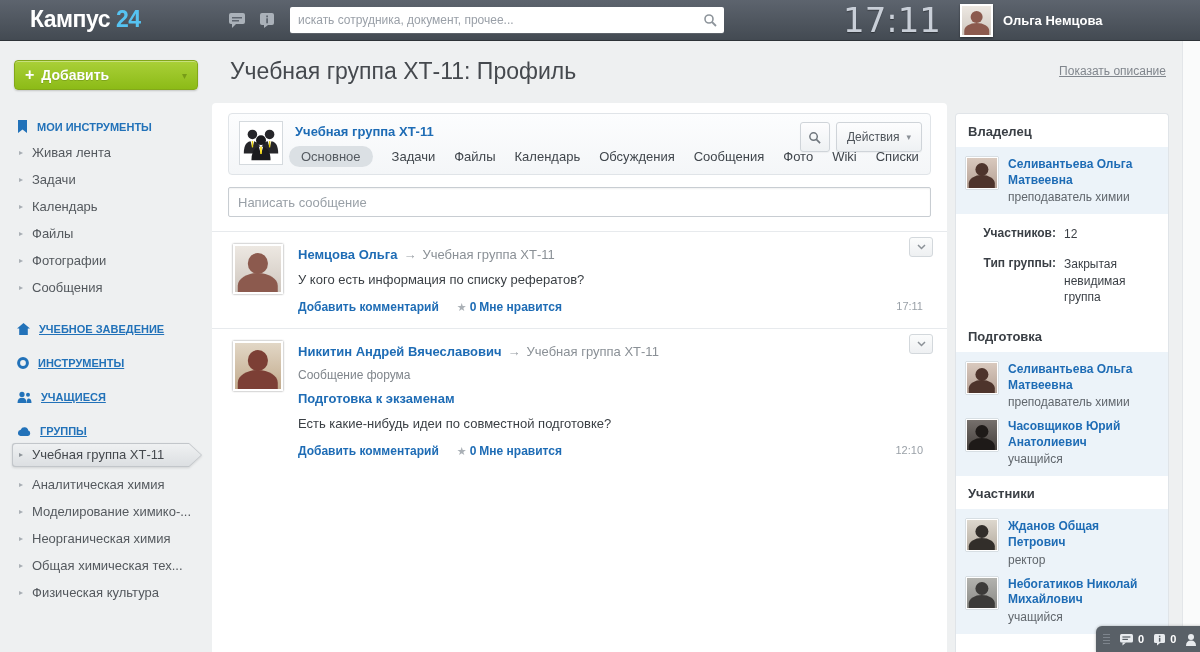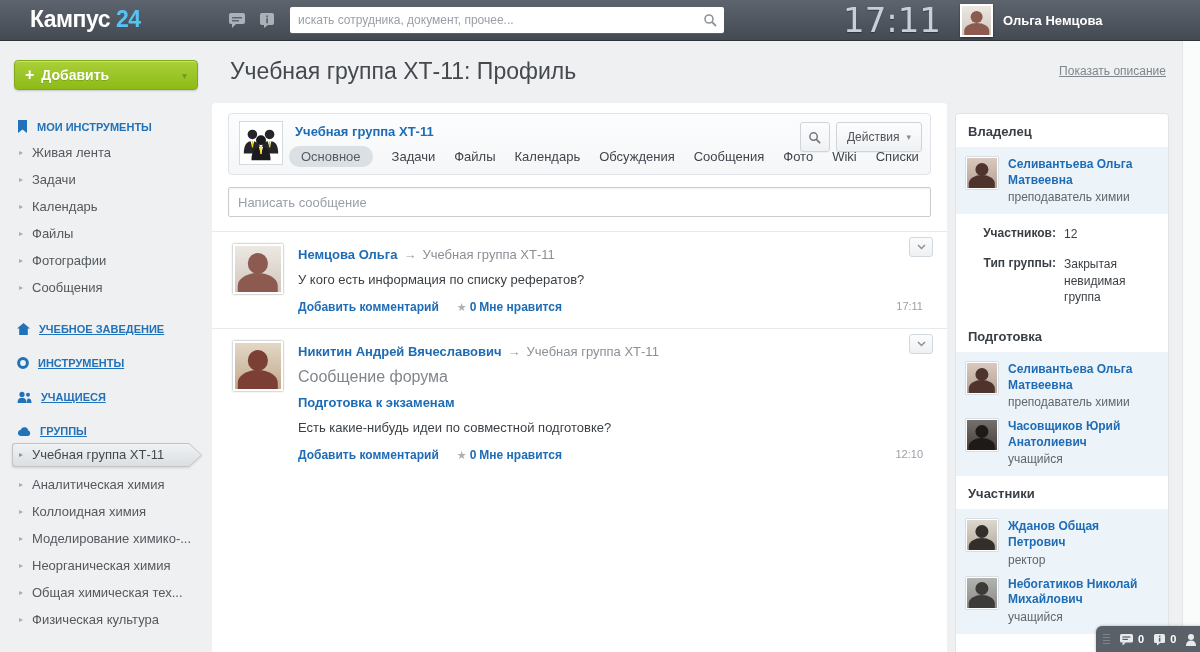--- a/index.html
+++ b/index.html
@@ -103,21 +103,21 @@
     border:1px solid #d3d8dc;border-radius:3px;background:linear-gradient(#fbfcfc,#eef0f2);
     display:flex;align-items:center;justify-content:center;cursor:pointer;}
   .post-row{display:flex;}
   .p-avatar{width:46px;height:46px;border:2px solid #fff;box-shadow:0 0 2px rgba(0,0,0,.45);
     margin-right:15px;cursor:pointer;}
   .p-body{flex:1;padding-top:3px;}
   .p-head{font-size:13px;}
   .p-author{color:#1e6cb5;font-weight:bold;cursor:pointer;}
   .p-arrow{color:#9aa0a6;margin:0 6px;}
   .p-target{color:#8a9096;cursor:pointer;}
-  .p-kind{margin-top:9px;font-size:16px;color:#80868c;}
+  .p-kind{margin-top:9px;font-size:12px;color:#80868c;}
   .p-title{margin-top:9px;font-size:13px;font-weight:bold;color:#1e6cb5;cursor:pointer;}
   .p-text{margin-top:10px;font-size:13px;color:#3a3f44;}
   .p-actions{margin-top:13px;font-size:12px;display:flex;align-items:center;gap:18px;}
   .p-comment{color:#1e6cb5;font-weight:bold;cursor:pointer;}
   .p-like{display:flex;align-items:center;gap:3px;cursor:pointer;}
   .p-like .star{color:#aab0b6;font-size:11px;}
   .p-like .cnt,.p-like .lbl{color:#1e6cb5;font-weight:bold;}
   .p-time{position:absolute;right:24px;bottom:16px;font-size:11px;color:#9aa1a8;}
   
   .right-panel{position:absolute;left:955px;top:113px;width:214px;height:540px;background:#fff;
@@ -234,21 +234,20 @@
         <path d="M3.5 10 A3.2 3.2 0 0 1 3.7 3.7 A4 4 0 0 1 11.3 4.6 A2.8 2.8 0 0 1 11 10 Z" fill="#2272b9"></path>
       </svg>
     <span>ГРУППЫ</span>
   </div>
   <div class="side-item-sel">
     <div class="shape"></div>
     <div class="shape-in"></div>
     <div class="txt">Учебная группа ХТ-11</div>
   </div>
   <div class="side-item">Аналитическая химия</div>
-  <div class="side-item">Коллоидная химия</div>
   <div class="side-item">Моделирование химико-...</div>
   <div class="side-item">Неорганическая химия</div>
   <div class="side-item">Общая химическая тех...</div>
   <div class="side-item">Физическая культура</div>
 </div>
 
 <div class="top-row">
   <div class="page-title">Учебная группа ХТ-11: Профиль</div>
   <div class="show-desc">Показать описание</div>
 </div>

